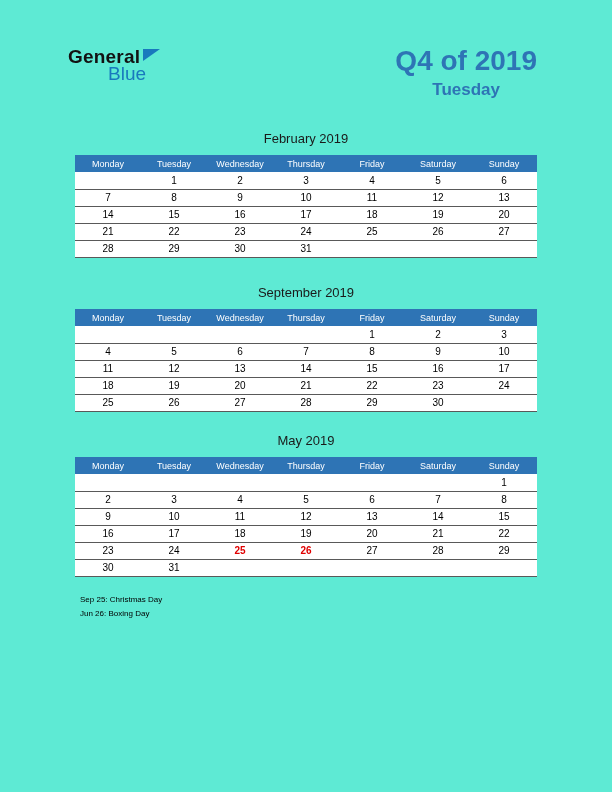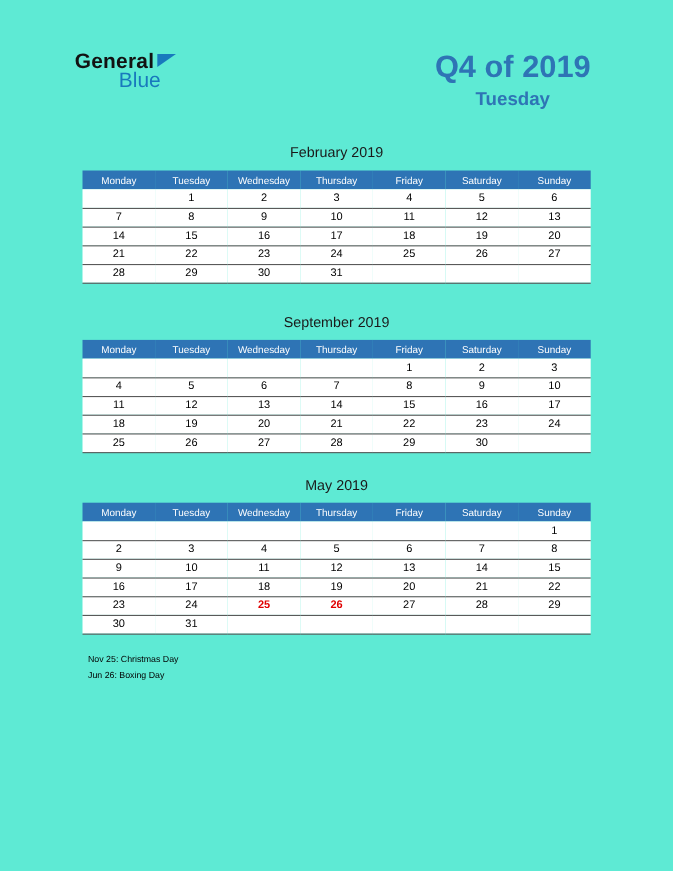--- a/index.html
+++ b/index.html
@@ -268,17 +268,17 @@
             <td></td>
             <td></td>
             <td></td>
             <td></td>
           </tr>
         </tbody>
       </table>
   </div>
 
   <div class="notes">
-    <div>Nov 25: Christmas Day</div>
+    <div>Sep 25: Christmas Day</div>
     <div>Jun 26: Boxing Day</div>
   </div>
 
 </div>
 
 </body></html>

